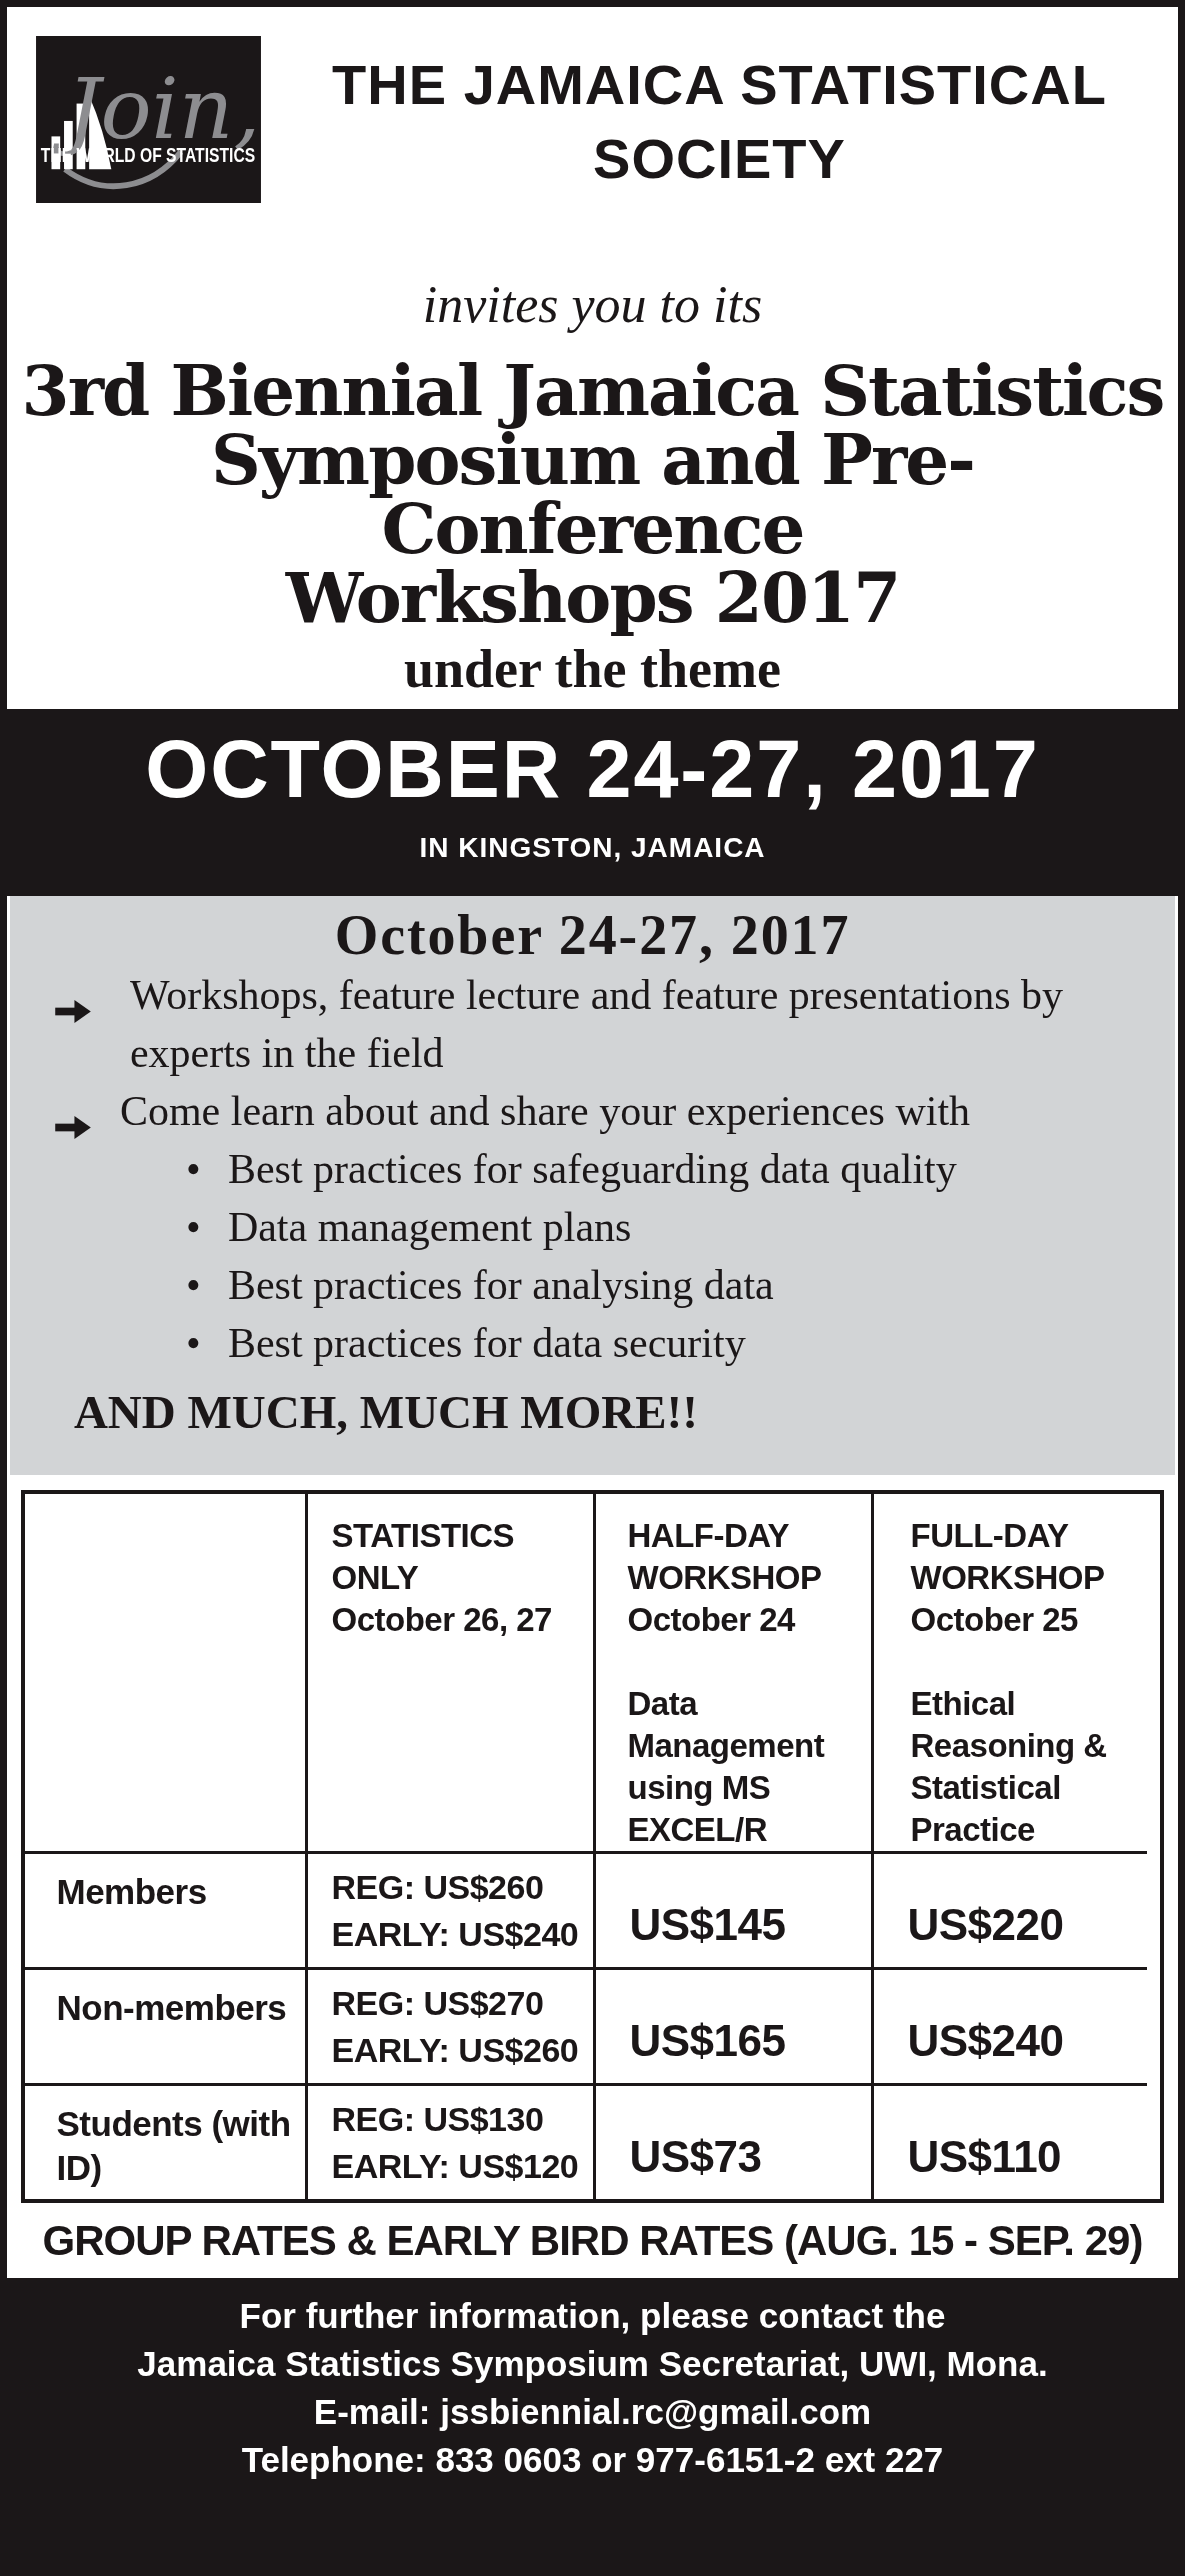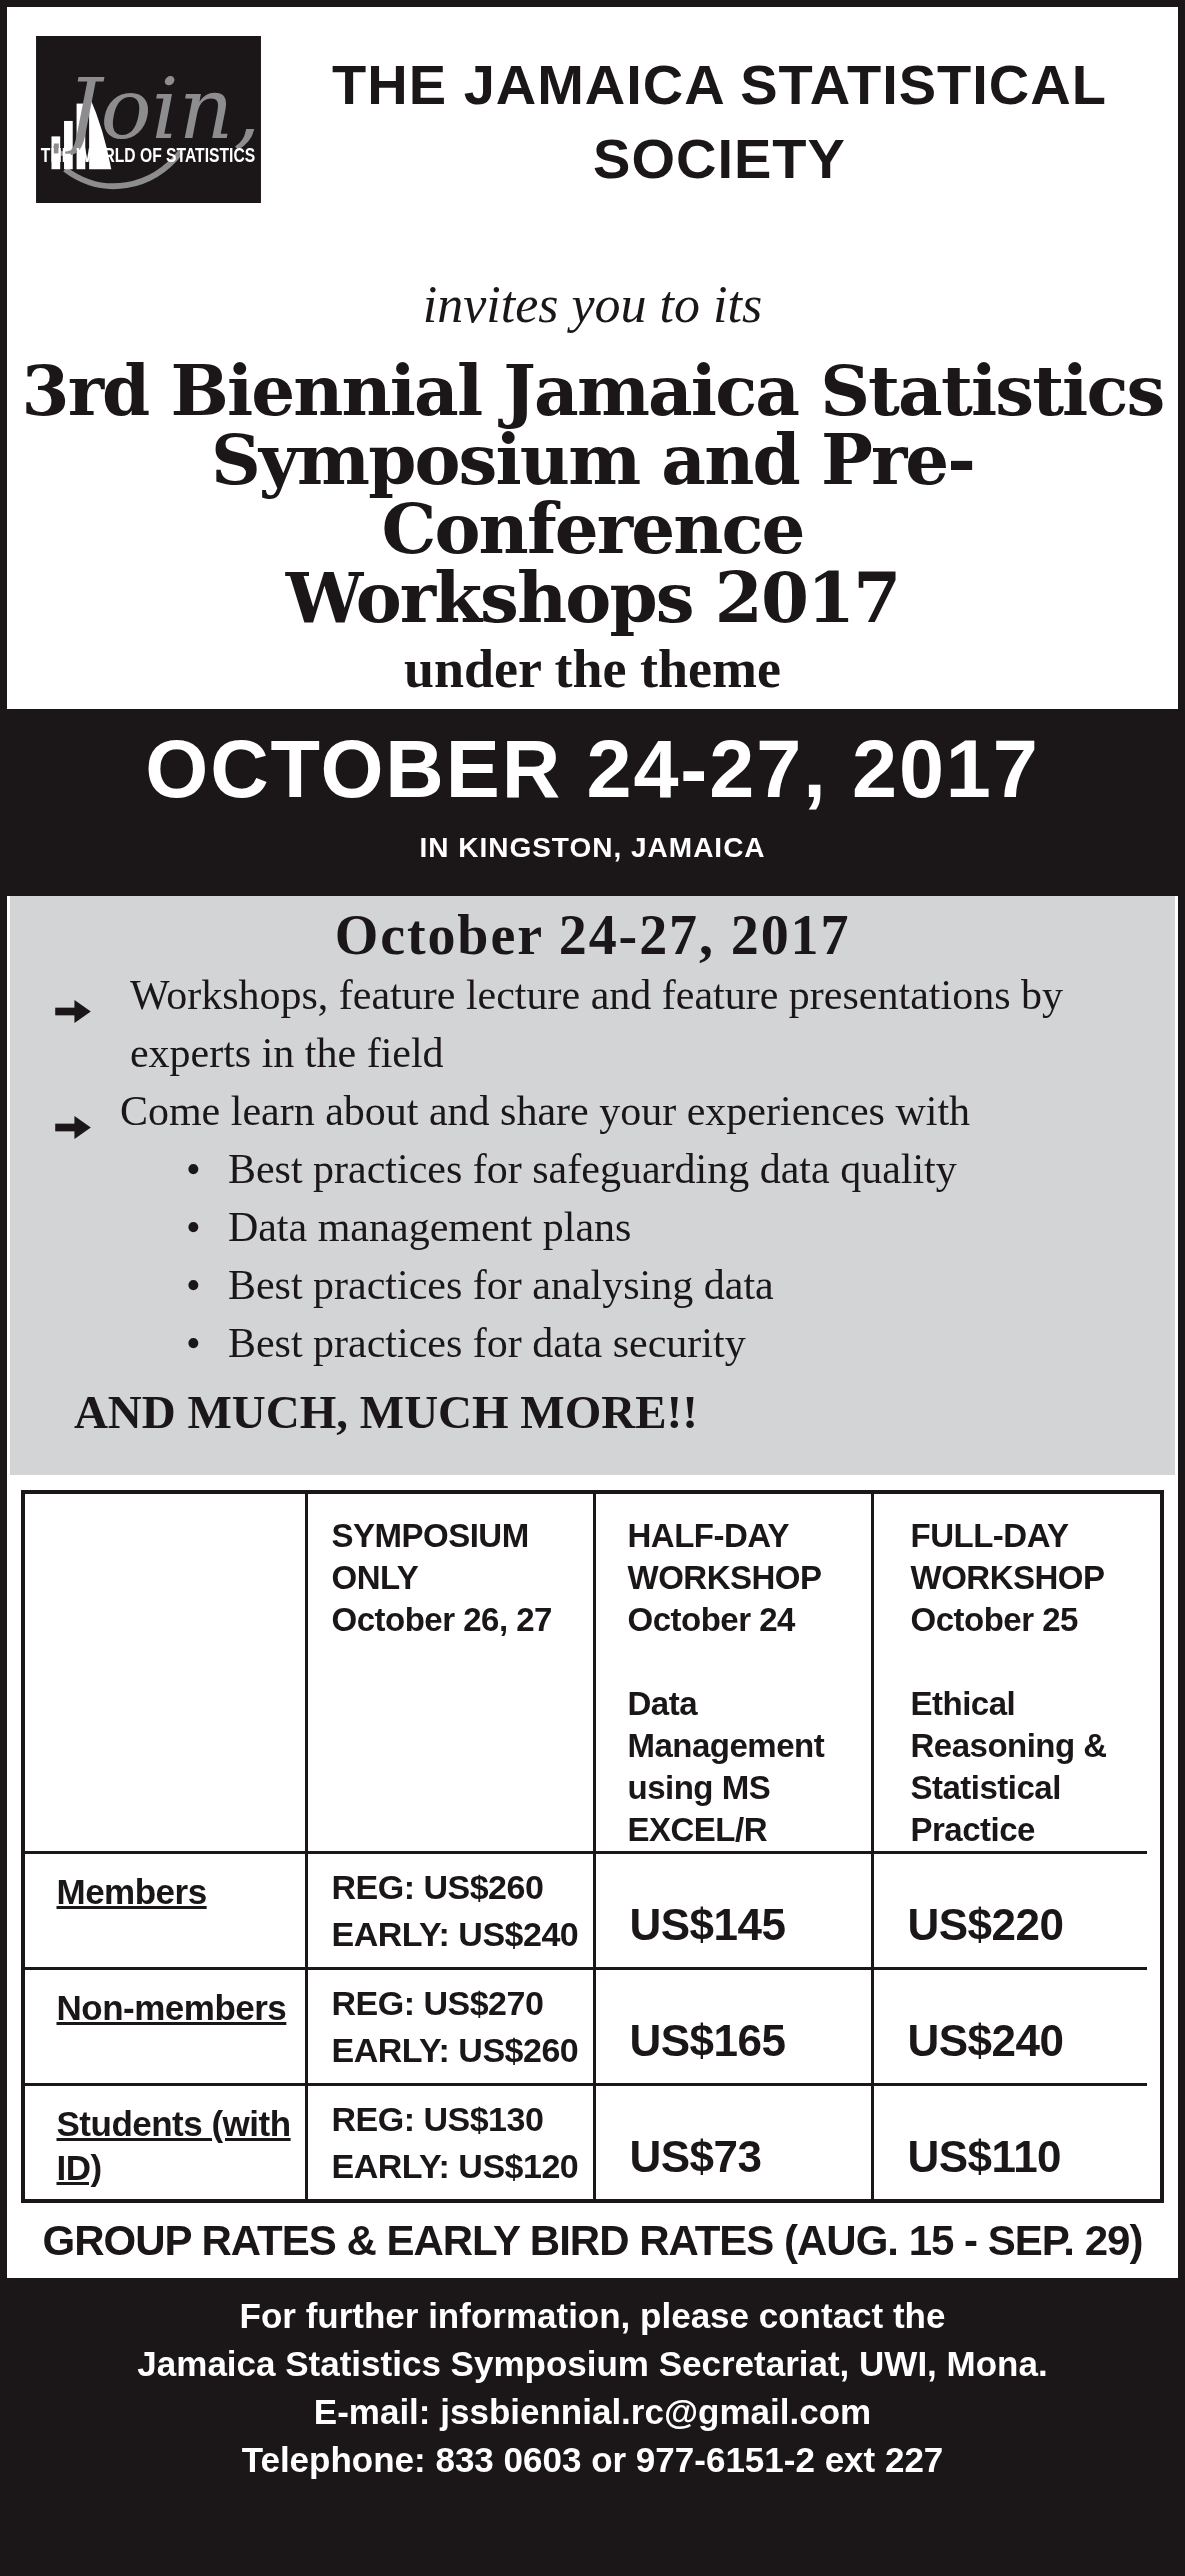--- a/index.html
+++ b/index.html
@@ -88,21 +88,21 @@
     margin:15.4px 0 0 13.5px;width:1143px;box-sizing:border-box;
     border:4.8px solid #1b1718;
     display:grid;
     grid-template-columns:280px 288px 278px 276px;
   }
   .cell{
     box-sizing:border-box;background:#ffffff;
     border-left:3.9px solid #1b1718;border-top:3.9px solid #1b1718;
     font-weight:bold;letter-spacing:-0.5px;
   }
-  .cell.c0{border-left:none;text-decoration:underline;}
+  .cell.c0{border-left:none;}
   .cell.hr{border-top:none;min-height:344px;}
   .cell.body-row{min-height:116px;}
   .hcell{padding:21px 7.7px 0 32px;font-size:33px;line-height:42px;}
   .hcell.h1{padding-left:24px;padding-right:13.5px;}
   .hcell.h3{padding-left:37px;}
   .hcell .topic{margin-top:42px;}
   .label-cell{padding:15.4px 9.7px 0 32px;font-size:35px;line-height:44px;}
   .price-cell{
     display:flex;flex-direction:column;justify-content:center;
     padding-left:24px;font-size:34px;line-height:47px;
@@ -190,21 +190,21 @@
     <div class="sub-bullet">Best practices for analysing data</div>
     <div class="sub-bullet">Best practices for data security</div>
 
     <div class="gp-closing">AND MUCH, MUCH MORE!!</div>
   </div>
 
   <div class="rates">
 
     <div class="cell hr c0"></div>
     <div class="cell hr hcell h1">
-      <div>SYMPOSIUM ONLY</div>
+      <div>STATISTICS ONLY</div>
       <div>October 26, 27</div>
     </div>
     <div class="cell hr hcell h2">
       <div>HALF-DAY WORKSHOP</div>
       <div>October 24</div>
       <div class="topic">Data Management using MS EXCEL/R</div>
     </div>
     <div class="cell hr hcell h3">
       <div>FULL-DAY WORKSHOP</div>
       <div>October 25</div>

